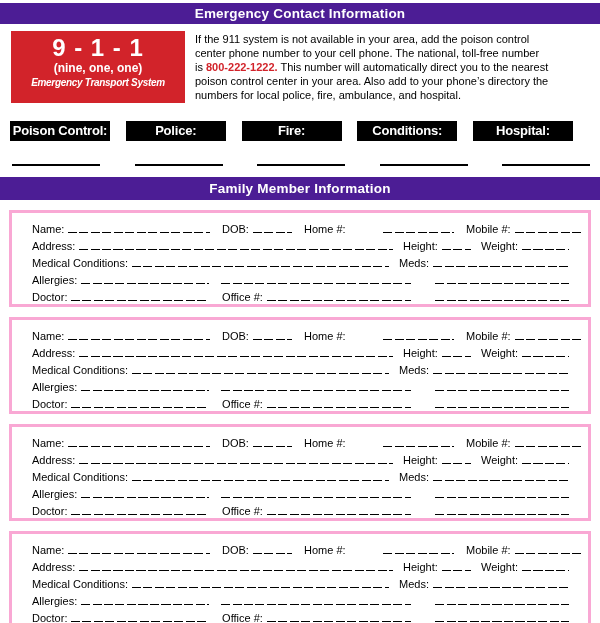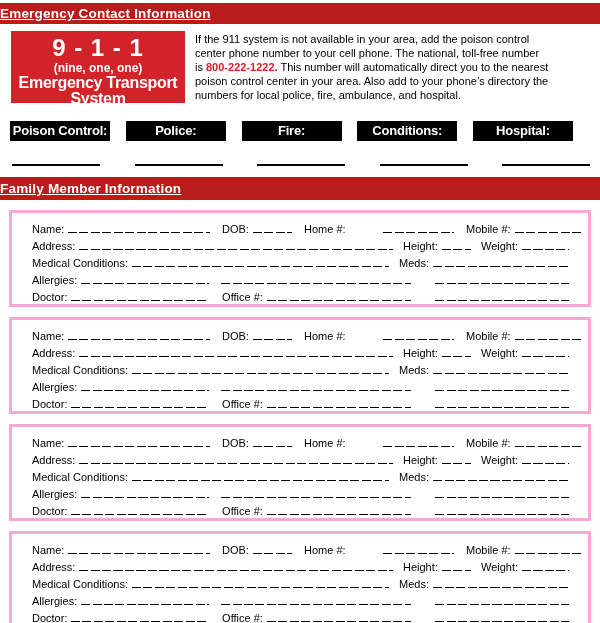--- a/index.html
+++ b/index.html
@@ -10,44 +10,44 @@
     position: relative;
     width: 600px;
     height: 623px;
     background: #fff;
     overflow: hidden;
     margin: 0 auto;
   }
 
   
   .bar {
-    background: #b91c1c;
+    background: #4c1d95;
     color: #fff;
     font-weight: bold;
+    text-align: center;
     letter-spacing: 0.2px;
-    text-decoration: underline;
   }
   .bar-top { margin-top: 3px; height: 21px; font-size: 13.5px; line-height: 21px; }
   .bar-family { margin-top: 11px; height: 23px; font-size: 13.5px; line-height: 23px; }
 
   
   .intro-row { margin-top: 7px; display: flex; align-items: flex-start; }
   .red-box {
     margin-left: 11px;
     width: 174px;
     height: 72px;
     color: #fff;
     text-align: center;
     font-weight: bold;
     padding-top: 4px;
     flex: 0 0 auto;
   }
   .red-box .num { font-size: 24px; line-height: 26px; letter-spacing: 1px; }
   .red-box .phonetic { font-size: 12px; line-height: 14px; }
-  .red-box .caption { font-size: 16px; line-height: 16px; letter-spacing: -0.3px; }
+  .red-box .caption { font-size: 10px; line-height: 16px; letter-spacing: -0.3px; font-style: italic; }
   .intro-text {
     flex: 1;
     margin-left: 10px;
     margin-right: 8px;
     font-size: 11px;
     line-height: 14px;
     padding-top: 1px;
   }
   .intro-text .phone { font-weight: bold; }
 

